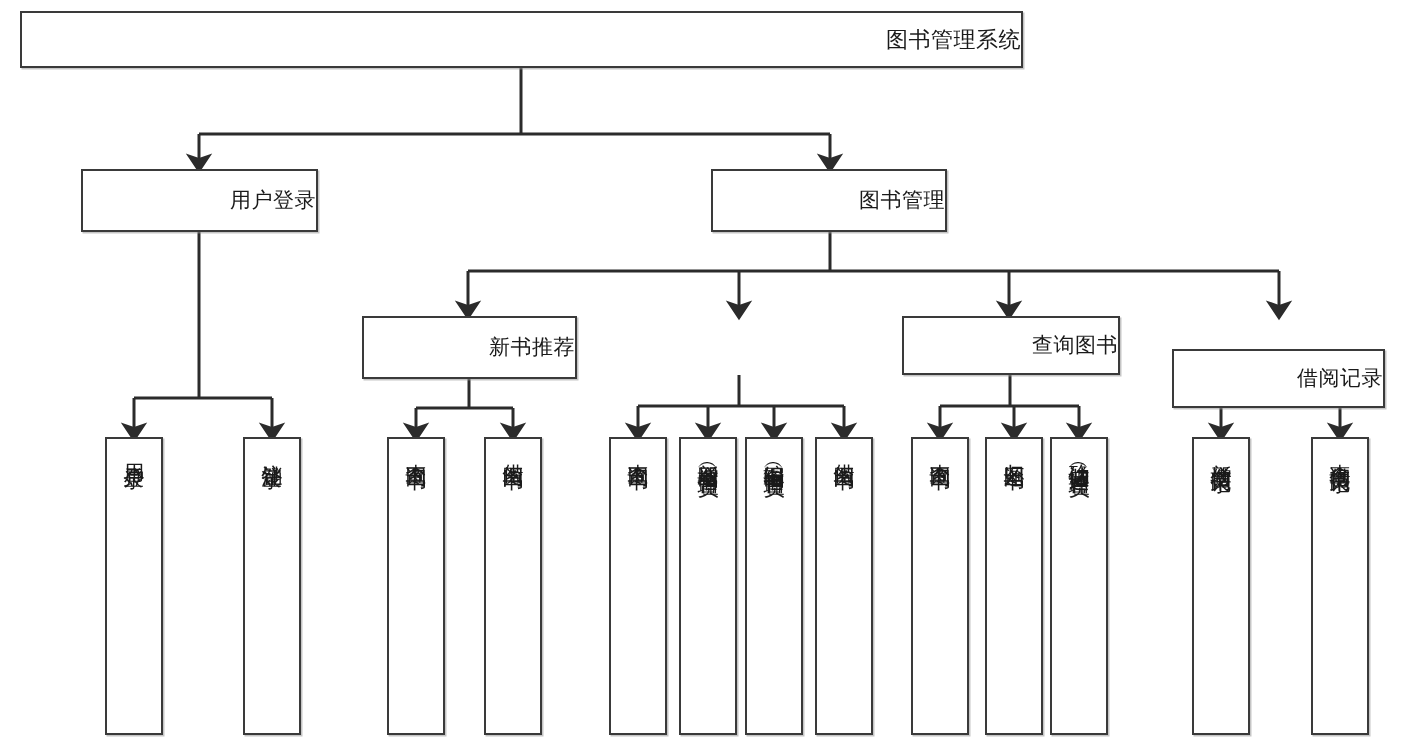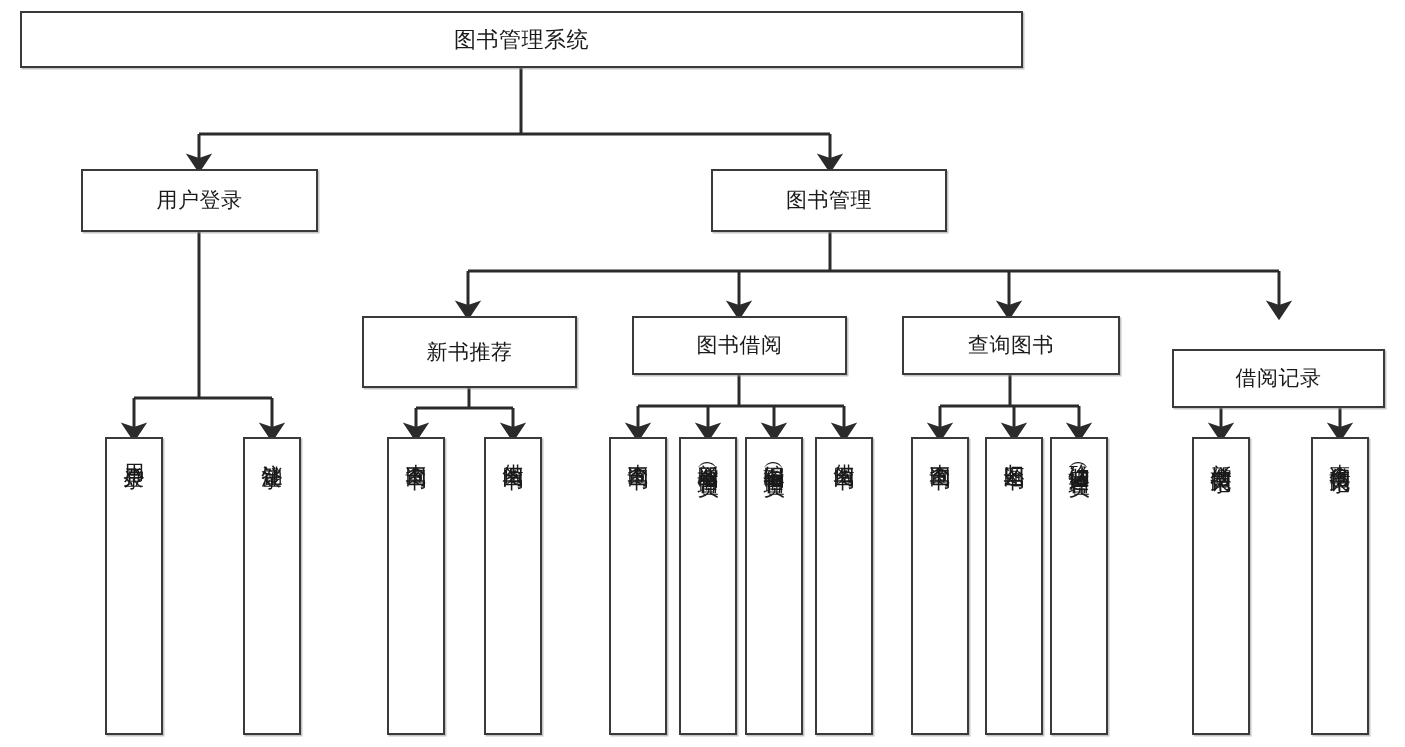--- a/index.html
+++ b/index.html
@@ -26,21 +26,21 @@
     height: 747px;
     pointer-events: none;
   }
   .node {
     position: absolute;
     box-sizing: border-box;
     background: #ffffff;
     border: 2.5px solid #3a3a3a;
     display: flex;
     align-items: center;
-    justify-content: center;
+    justify-content: flex-end;
     color: #1a1a1a;
     box-shadow: 1.5px 1.5px 0 rgba(150,150,150,0.55);
   }
   .node .label {
     display: block;
     text-align: center;
     line-height: 1.18;
     letter-spacing: 0.5px;
   }
   
@@ -135,25 +135,22 @@
     <span class="label">图书管理系统</span>
   </div>
 
   <div class="node horiz" style="left:81px; top:169px; width:237px; height:63px;">
     <span class="label">用户登录</span>
   </div>
   <div class="node horiz" style="left:711px; top:169px; width:236px; height:63px;">
     <span class="label">图书管理</span>
   </div>
 
-  <div class="node horiz" style="left:362px; top:316px; width:215px; height:72px;">
+  <div class="node horiz" style="left:362px; top:316px; width:215px; height:63px;">
     <span class="label">新书推荐</span>
-  </div>
-  <div class="node horiz" style="left:632px; top:316px; width:215px; height:59px;">
-    <span class="label">图书借阅</span>
   </div>
   <div class="node horiz" style="left:902px; top:316px; width:218px; height:59px;">
     <span class="label">查询图书</span>
   </div>
   <div class="node horiz" style="left:1172px; top:316px; width:213px; height:59px;margin-top:33px;">
     <span class="label">借阅记录</span>
   </div>
 
   <div class="node vert" style="left:105px; top:437px; width:58px; height:298px;">
     <span class="label">用户登录</span>

